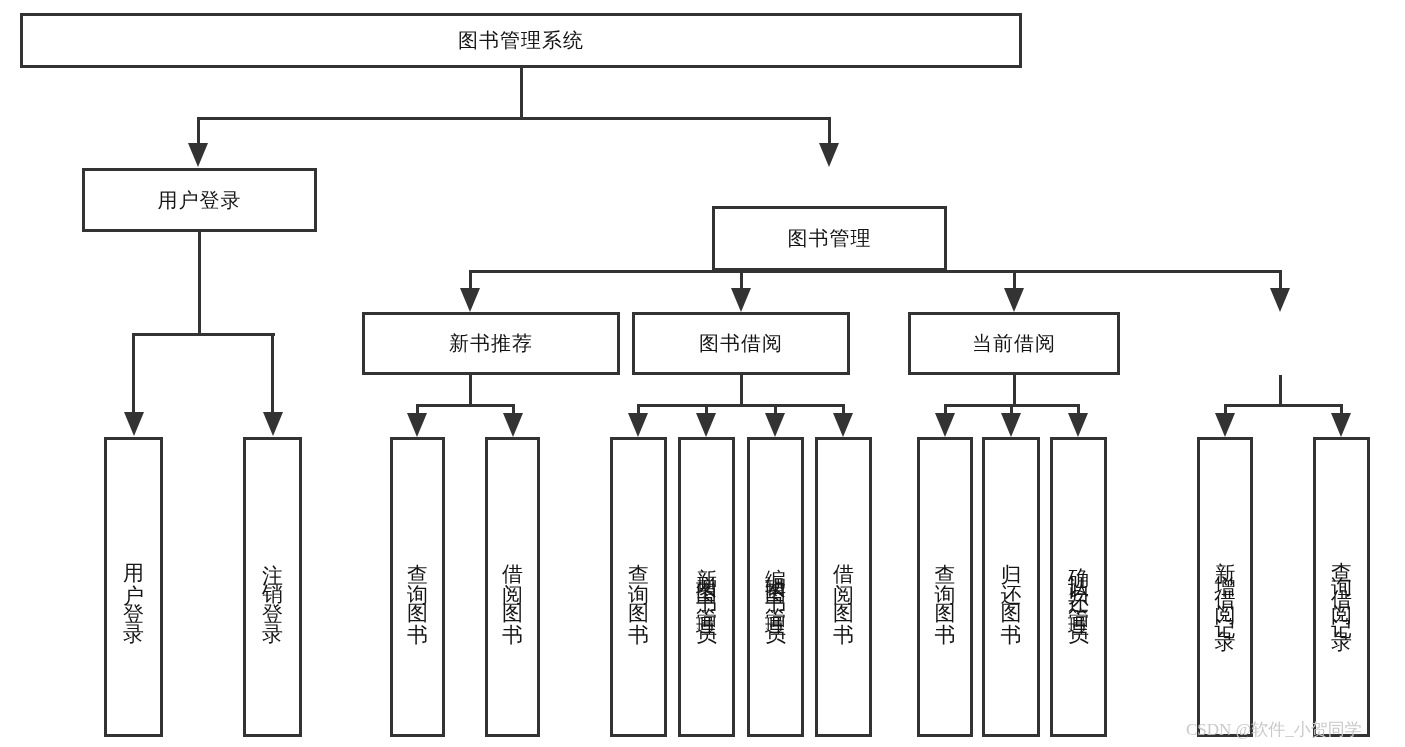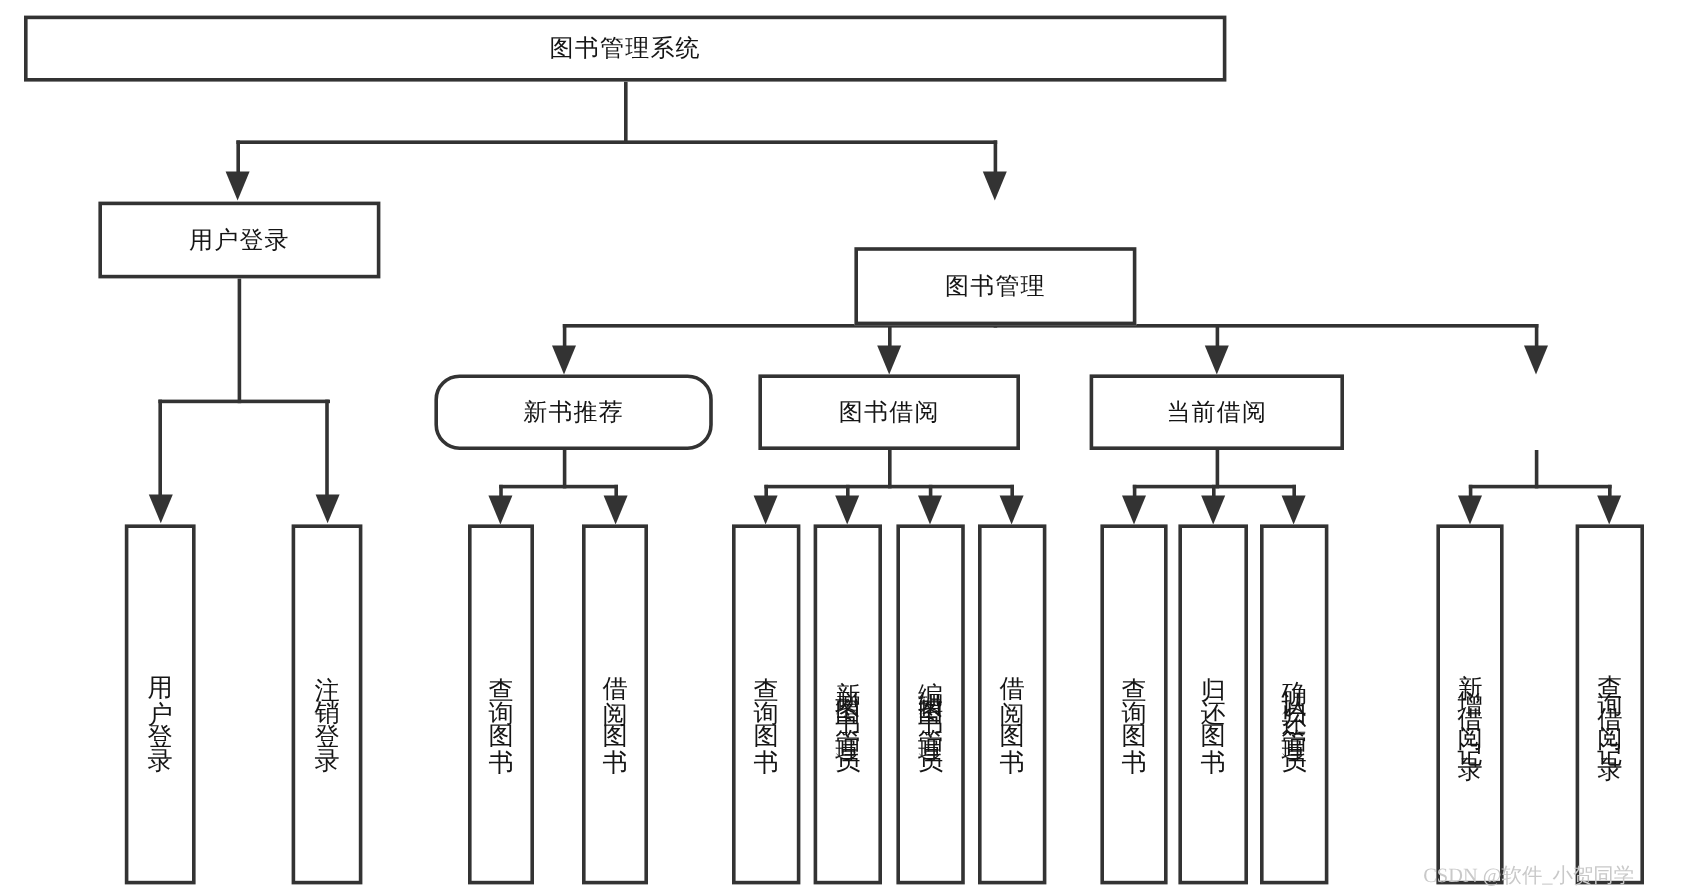--- a/index.html
+++ b/index.html
@@ -47,21 +47,21 @@
   <div class="hl" style="left:469px;top:270px;width:813px;"></div>
   <div class="vl" style="left:469px;top:270px;height:20px;"></div>
   <div class="tri" style="left:460px;top:288px;"></div>
   <div class="vl" style="left:740px;top:270px;height:20px;"></div>
   <div class="tri" style="left:731px;top:288px;"></div>
   <div class="vl" style="left:1013px;top:270px;height:20px;"></div>
   <div class="tri" style="left:1004px;top:288px;"></div>
   <div class="vl" style="left:1279px;top:270px;height:20px;"></div>
   <div class="tri" style="left:1270px;top:288px;"></div>
 
-  <div class="box" style="left:362px;top:312px;width:232px;height:63px;border-radius:21px;">新书推荐</div>
+  <div class="box" style="left:362px;top:312px;width:258px;height:63px;">新书推荐</div>
   <div class="box" style="left:632px;top:312px;width:218px;height:63px;">图书借阅</div>
   <div class="box" style="left:908px;top:312px;width:212px;height:63px;">当前借阅</div>
 
   <div class="vl" style="left:469px;top:375px;height:32px;"></div>
   <div class="vl" style="left:740px;top:375px;height:32px;"></div>
   <div class="vl" style="left:1013px;top:375px;height:32px;"></div>
   <div class="vl" style="left:1279px;top:375px;height:32px;"></div>
 
   <div class="hl" style="left:416px;top:404px;width:99px;"></div>
   <div class="hl" style="left:637px;top:404px;width:208px;"></div>

